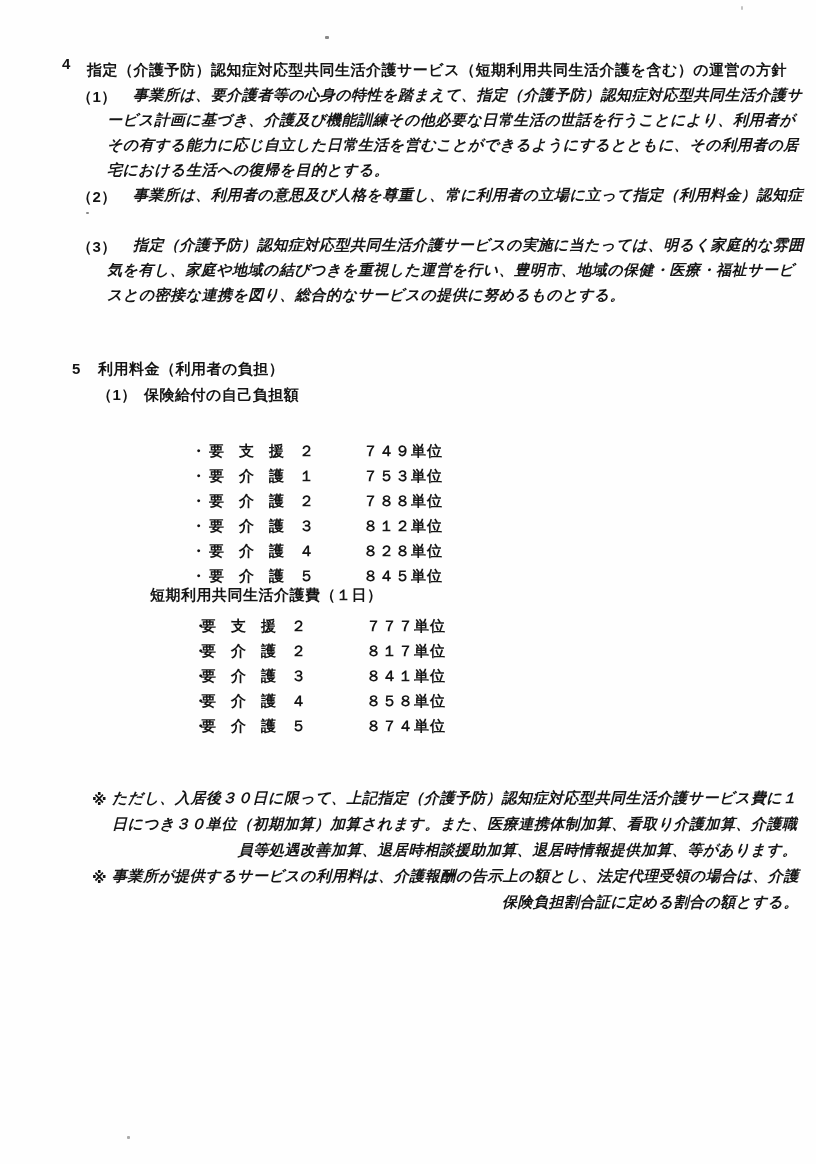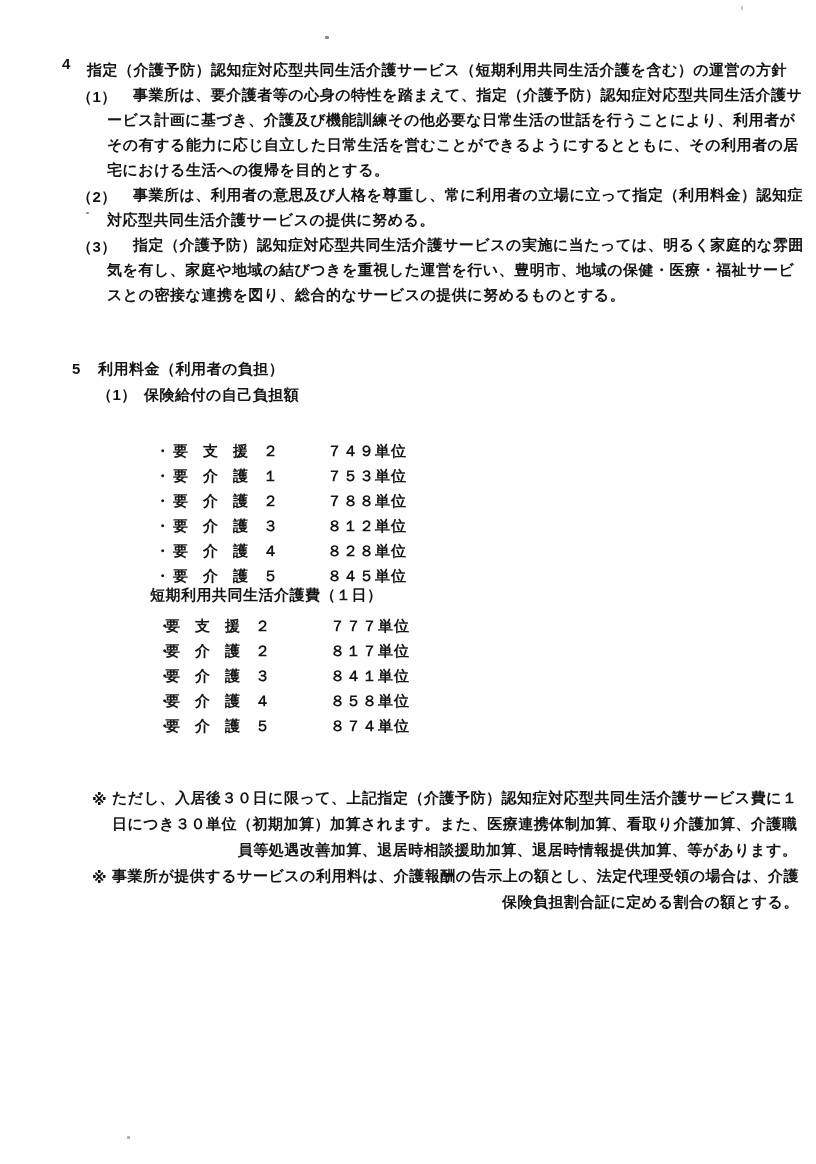--- a/index.html
+++ b/index.html
@@ -23,28 +23,29 @@
   }
   .para {
     position: absolute;
     white-space: nowrap;
   }
   .para .line {
     height: 25px;
     line-height: 25px;
     white-space: nowrap;
     letter-spacing: 0.5px;
+    font-style: italic;
   }
   .para .line.indent { text-indent: 26px; }
   .notes-block .line {
     height: 26px;
     line-height: 26px;
     text-align: right;
   }
-  .fee-group { position: absolute; }
+  .fee-group { position: absolute; margin-left: 36px; }
   .fee-row {
     height: 25px;
     line-height: 25px;
     white-space: nowrap;
   }
   .bullet { display: inline-block; }
   .g1 .bullet { width: 18px; }
   .g2 .bullet { width: 8px; }
   .flabel { display: inline-block; }
   .g1 .flabel { width: 154px; }
@@ -76,21 +77,20 @@
   <div class="para" style="left:107px;top:82px">
     <div class="line indent">事業所は、要介護者等の心身の特性を踏まえて、指定（介護予防）認知症対応型共同生活介護サ</div>
     <div class="line">ービス計画に基づき、介護及び機能訓練その他必要な日常生活の世話を行うことにより、利用者が</div>
     <div class="line">その有する能力に応じ自立した日常生活を営むことができるようにするとともに、その利用者の居</div>
     <div class="line">宅における生活への復帰を目的とする。</div>
   </div>
 
   <div class="hline" style="left:77px;top:187px">（2）</div>
   <div class="para" style="left:107px;top:182px">
     <div class="line indent">事業所は、利用者の意思及び人格を尊重し、常に利用者の立場に立って指定（利用料金）認知症</div>
-    <div class="line">対応型共同生活介護サービスの提供に努める。</div>
   </div>
 
   <div class="hline" style="left:77px;top:237px">（3）</div>
   <div class="para" style="left:107px;top:232px">
     <div class="line indent">指定（介護予防）認知症対応型共同生活介護サービスの実施に当たっては、明るく家庭的な雰囲</div>
     <div class="line">気を有し、家庭や地域の結びつきを重視した運営を行い、豊明市、地域の保健・医療・福祉サービ</div>
     <div class="line">スとの密接な連携を図り、総合的なサービスの提供に努めるものとする。</div>
   </div>
 
   <div class="hline" style="left:72px;top:359px">5</div>

